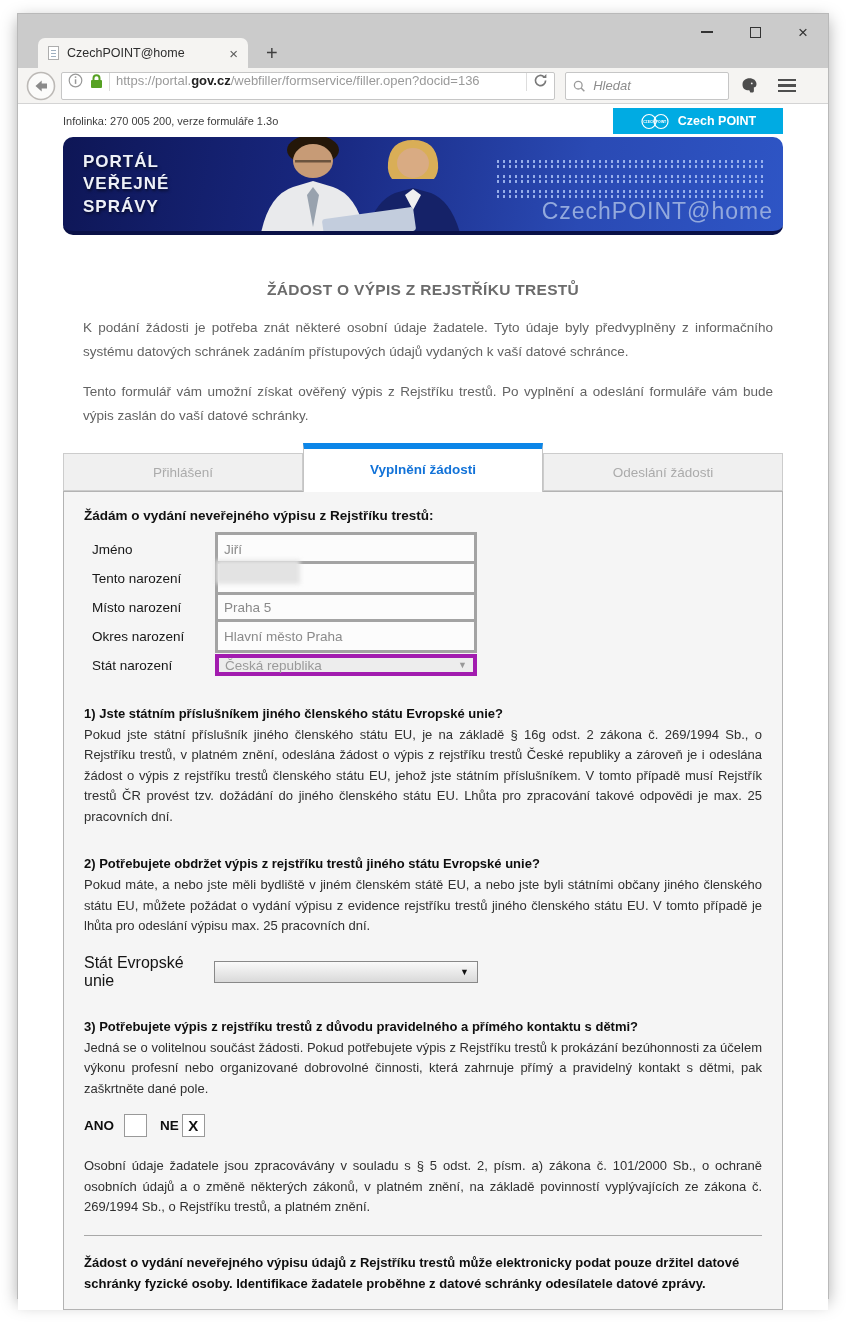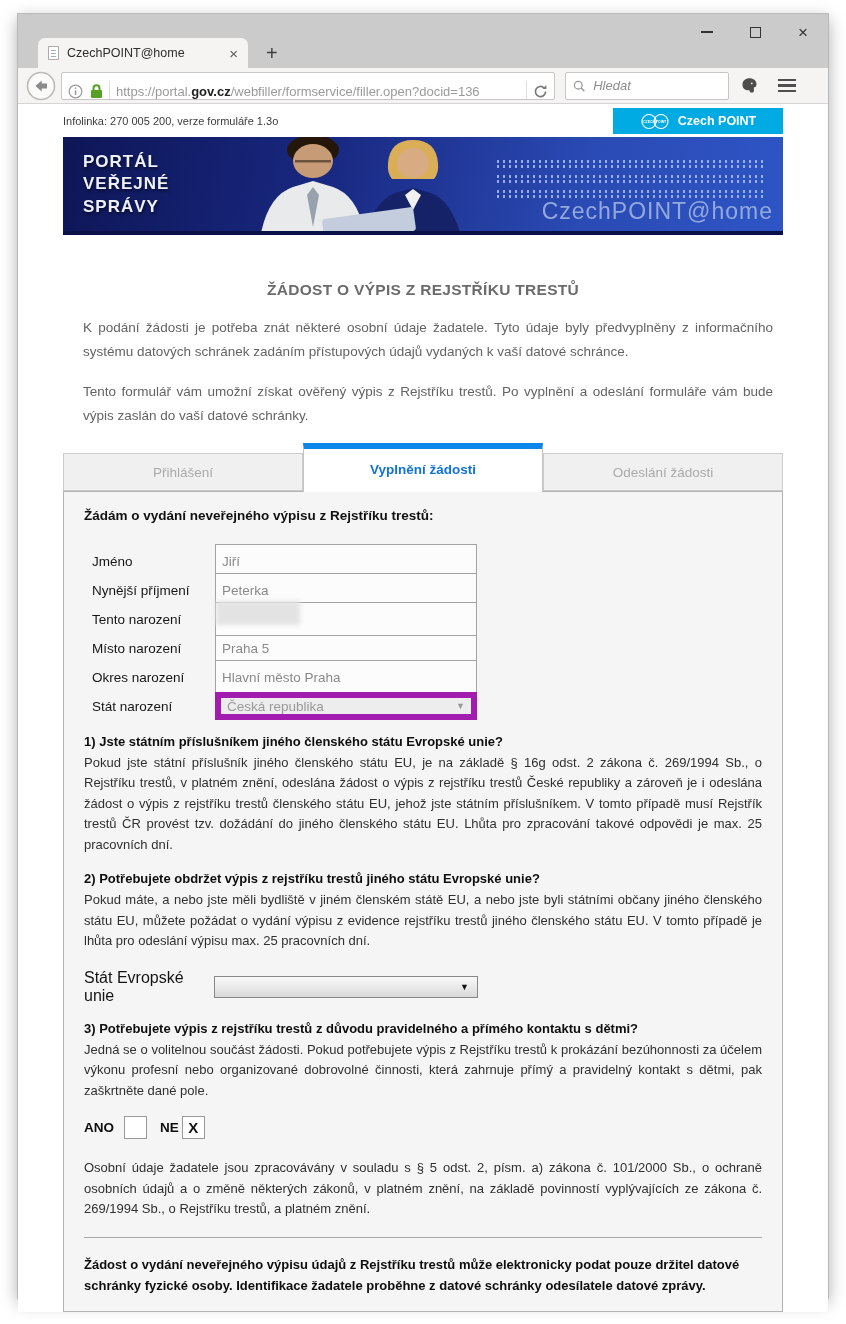--- a/index.html
+++ b/index.html
@@ -19,21 +19,21 @@
          border-radius:7px 7px 0 0; display:flex; align-items:center; padding:0 10px; gap:8px; }
   .doc-icon { width:11px; height:14px; background:#fff; border:1px solid #adadad; position:relative; flex:none; }
   .doc-icon::before { content:""; position:absolute; left:2px; right:2px; top:3px; height:8px;
          background:repeating-linear-gradient(to bottom,#9fb0c0 0 1px, transparent 1px 3px); }
   .tab-title { flex:1; font-size:12.5px; color:#2e2e2e; white-space:nowrap; overflow:hidden; }
   .tab-close { font-size:15px; color:#5c5c5c; cursor:pointer; }
   .newtab-btn { position:absolute; left:248px; bottom:3px; font-size:20px; color:#3f3f3f; cursor:pointer; }
 
   .toolbar { height:36px; background:#f5f4f2; border-bottom:1px solid #d4d4d4; display:flex; align-items:center; padding:0 8px; }
   .back-btn { width:30px; height:30px; flex:none; margin-right:5px; cursor:pointer; }
-  .urlbar { display:flex; align-items:flex-end; height:28px; width:494px; background:#fff;
+  .urlbar { display:flex; align-items:flex-start; height:28px; width:494px; background:#fff;
             border:1px solid #c6c6c6; border-radius:2px; padding:0 6px; }
   .urlbar .sep { width:1px; height:18px; background:#ddd; margin:0 6px; }
   .url-text { flex:1; font-size:13px; color:#9a9a9a; white-space:nowrap; overflow:hidden; }
   .url-text b { color:#222; font-weight:bold; }
   .searchbar { display:flex; align-items:center; height:28px; width:164px; background:#fff;
                border:1px solid #c6c6c6; border-radius:2px; padding:0 7px; gap:6px; margin-left:10px; }
   .searchbar input { border:none; outline:none; width:100%; font-size:13px; font-family:inherit; background:transparent; }
   .searchbar input::placeholder { color:#8d8d8d; font-style:italic; }
   .ext-icon { margin-left:10px; cursor:pointer; display:flex; }
   .menu-btn { margin-left:10px; width:34px; height:28px; display:flex; flex-direction:column; justify-content:center; gap:3px; align-items:center; cursor:pointer; }
@@ -41,21 +41,21 @@
 
   
   .content { background:#fff; }
   .page { width:720px; margin:0 auto; padding-top:3px; }
   .infoline-row { display:flex; justify-content:space-between; align-items:center; height:28px; }
   .infoline { font-size:11px; color:#3c3c3c; }
   .cp-btn { width:170px; height:26px; background:#00abe3; color:#fff; font-weight:bold; font-size:12.5px;
             display:flex; align-items:center; justify-content:center; gap:8px; cursor:pointer; }
 
   .banner { position:relative; height:98px; margin-top:2px; overflow:hidden; border-bottom:4px solid #0a1147;
-            background:linear-gradient(100deg,#0e1656 0%,#18277f 35%,#2a4ab4 72%,#2e55c5 100%); }
+            background:linear-gradient(100deg,#0e1656 0%,#18277f 35%,#2a4ab4 72%,#2e55c5 100%);border-radius:10px; }
   .portal-text { position:absolute; left:20px; top:14px; color:#eef1f8; font-weight:bold; font-size:17px;
                  line-height:1.32; letter-spacing:1px; text-shadow:1px 2px 3px rgba(0,0,0,.55); }
   .banner-brand { position:absolute; right:10px; bottom:6px; color:#93a9dd; font-size:23px; letter-spacing:1px; }
   .dots { position:absolute; left:432px; top:22px; width:272px; }
   .dot-band { height:11px; margin-bottom:4px;
               background-image:radial-gradient(circle, rgba(165,188,242,.9) 1.1px, rgba(0,0,0,0) 1.5px);
               background-size:6px 5px; }
   .people { position:absolute; left:140px; bottom:-2px; }
 
   .user-line { margin-top:12px; font-weight:bold; font-size:13.5px; color:#111; }
@@ -63,32 +63,32 @@
   .intro { margin:17px 10px 0 20px; text-align:justify; color:#636363; font-size:13.5px; line-height:1.75; }
 
   .tabs { margin-top:15px; display:flex; align-items:flex-end; }
   .tab-item { flex:1; height:38px; line-height:38px; text-align:center; background:#f0f0f0;
               border:1px solid #ccc; color:#ababab; font-size:13.5px; cursor:pointer; }
   .tab-item.mid { border-left:none; border-right:none; }
   .tab-item.active { background:#fff; border:1px solid #c4c4c4; border-top:6px solid #0c86e8; border-bottom:none;
               height:49px; line-height:42px; color:#1172d8; font-weight:bold; position:relative; z-index:2; margin-bottom:-1px; }
 
   .panel { border:1px solid #b3b3b3; background:#f5f5f5; padding:12px 20px 14px; position:relative; }
-  .panel-heading { font-size:13.5px; font-weight:bold; color:#111; margin:4px 0 27px; }
+  .panel-heading { font-size:13.5px; font-weight:bold; color:#111; margin:4px 0 15px; }
   .frow { display:flex; align-items:center; margin:0 0 6px 8px; height:23px; }
   .flabel { width:123px; font-size:13.5px; color:#161616; flex:none; }
   .fbox { position:relative; width:262px; }
-  .finput { width:262px; height:34px; border:1px solid #a3a3a3; background:#fcfcfc; color:#8a8a8a;
+  .finput { width:262px; height:34px; border:3px solid #a3a3a3; background:#fcfcfc; color:#8a8a8a;
             font-size:13.5px; padding:0 6px; font-family:inherit; }
   .redact { position:absolute; left:1px; top:-1px; width:84px; height:24px; background:#e3e3e3; filter:blur(2px); }
-  .fselect { width:262px; height:28px; border:6px solid #a21caf; background:#ededed; display:flex; align-items:center;
+  .fselect { width:262px; height:22px; border:4px solid #a21caf; background:#ededed; display:flex; align-items:center;
              justify-content:space-between; padding:0 6px; color:#9a9a9a; font-size:13.5px; cursor:default; }
   .dd-arrow { font-size:9px; color:#999; }
 
-  .q { margin-top:16px; }
+  .q { margin-top:29px; }
   .q-h { font-weight:bold; font-size:13px; color:#0e0e0e; margin-bottom:4px; }
   .q-b { font-size:13px; color:#303030; line-height:1.58; text-align:justify; }
   .eu-row { display:flex; align-items:center; margin-top:17px; }
   .eu-label { width:130px; font-size:16px; color:#141414; flex:none; }
   .eu-select { width:264px; height:22px; border:1px solid #888; background:linear-gradient(#fafafa,#d9d9d9);
                display:flex; align-items:center; justify-content:flex-end; padding:0 8px; cursor:pointer; }
   .eu-select .dd-arrow { color:#111; }
 
   .yn-row { display:flex; align-items:center; margin-top:15px; }
   .yn-label { font-weight:bold; font-size:13.5px; color:#0e0e0e; }
@@ -223,24 +223,20 @@
         </div>
 
         <div class="panel">
           <div class="panel-heading">Žádám o vydání neveřejného výpisu z Rejstříku trestů:</div>
 
           <div class="frow">
             <label class="flabel">Jméno</label>
             <input class="finput" value="Jiří" style="">
           </div>
           <div class="frow">
-            <label class="flabel">Nynější příjmení</label>
-            <input class="finput" value="Peterka" style="">
-          </div>
-          <div class="frow">
             <label class="flabel">Tento narození</label>
             <span class="fbox">
               <input class="finput" value="" style="">
               <span class="redact"></span>
             </span>
           </div>
           <div class="frow">
             <label class="flabel">Místo narození</label>
             <input class="finput" value="Praha 5" style="">
           </div>

